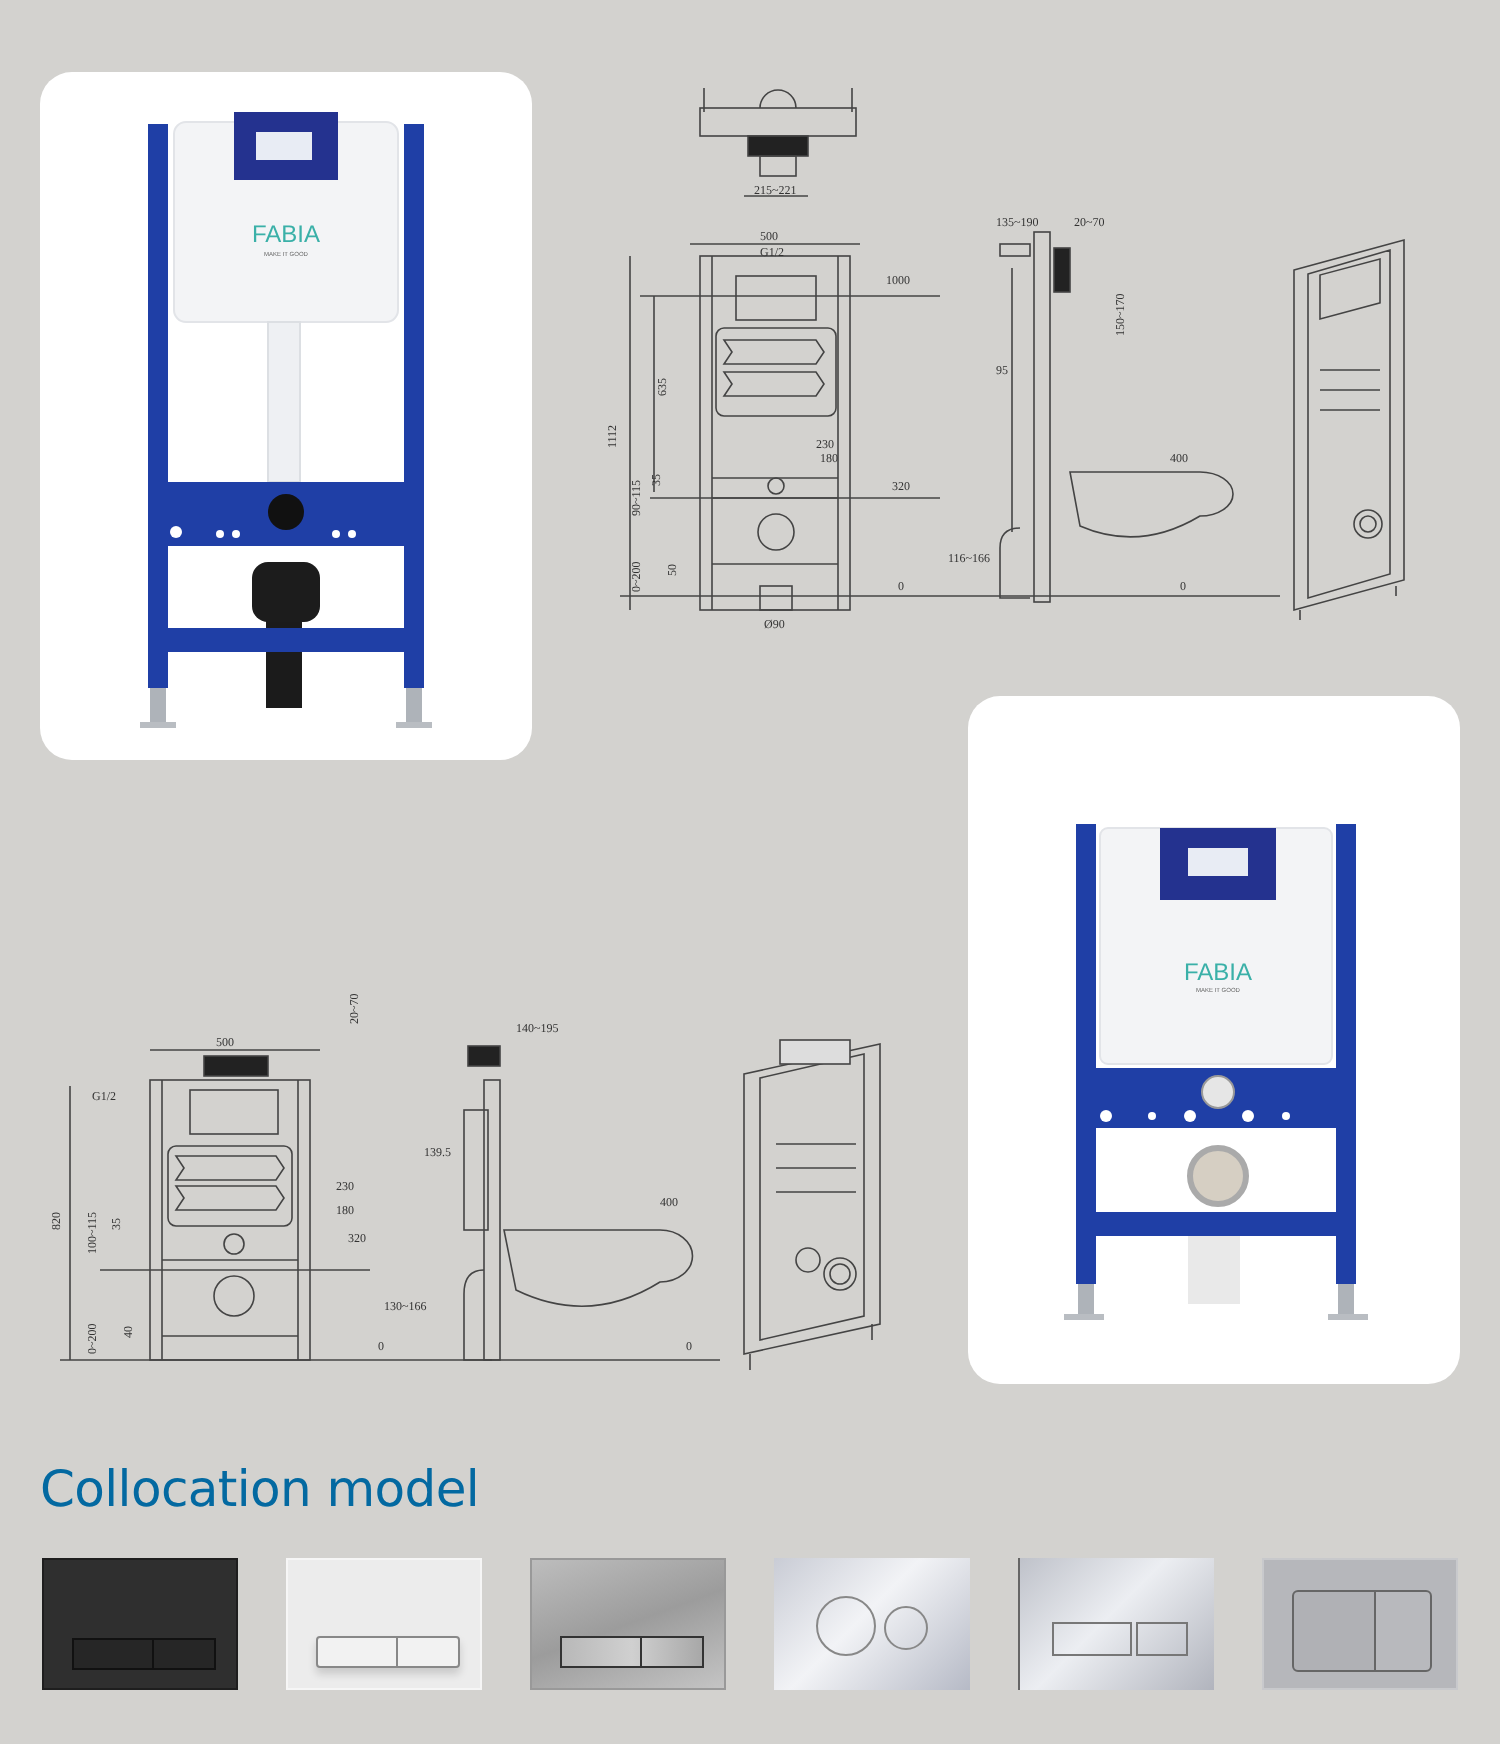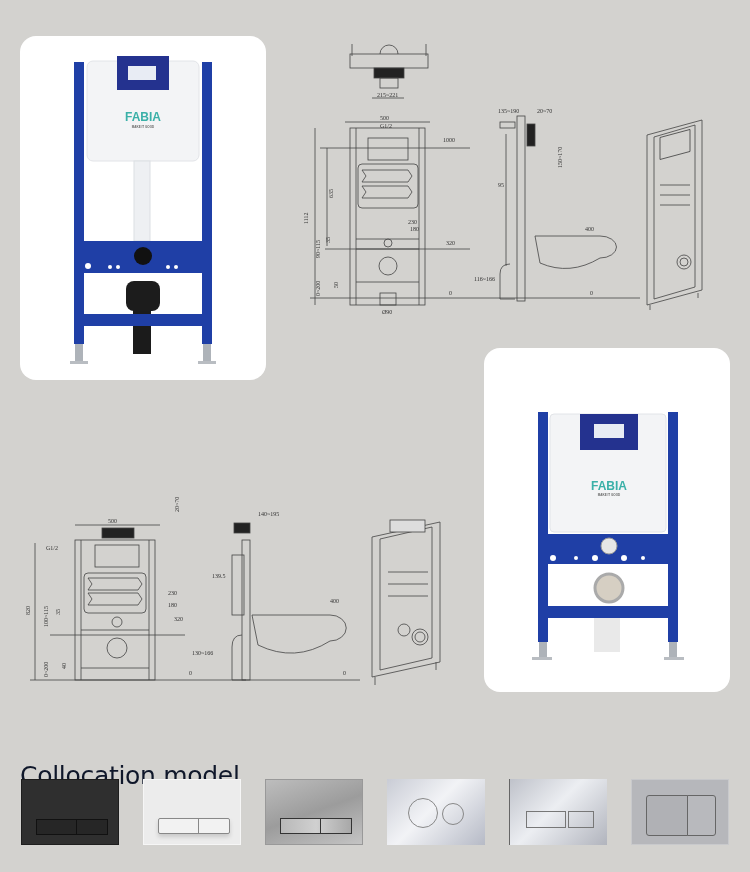--- a/index.html
+++ b/index.html
@@ -1,21 +1,21 @@
 <!DOCTYPE html>
 <html><head>
 <meta charset="utf-8">
 <style>
   html,body{margin:0;padding:0;}
   body{width:750px;height:872px;background:#d3d2cf;position:relative;overflow:hidden;font-family:"DejaVu Sans",sans-serif;}
-  .card{position:absolute;background:#fff;border-radius:16px;overflow:hidden;font-weight:bold;}
+  .card{position:absolute;background:#fff;border-radius:16px;overflow:hidden;}
   .abs{position:absolute;}
   .drawing{position:absolute;}
   .dim{font-family:"Liberation Serif",serif;font-size:6px;fill:#333;}
-  .title{position:absolute;left:20px;top:730px;font-size:25px;color:#0f172a;font-family:"DejaVu Sans",sans-serif;letter-spacing:-0.3px;margin-top:31px;}
+  .title{position:absolute;left:20px;top:730px;font-size:25px;color:#0369a1;font-family:"DejaVu Sans",sans-serif;letter-spacing:-0.3px;}
   .plate{position:absolute;top:779px;width:98px;height:66px;box-sizing:border-box;}
 </style>
 </head>
 <body>
 
 <div class="card" style="left:20px;top:36px;width:246px;height:344px;">
   <svg width="246" height="344" viewBox="0 0 246 344">
 
     <rect x="55" y="305" width="8" height="22" fill="#aeb3b9"></rect>
     <rect x="183" y="305" width="8" height="22" fill="#aeb3b9"></rect>

